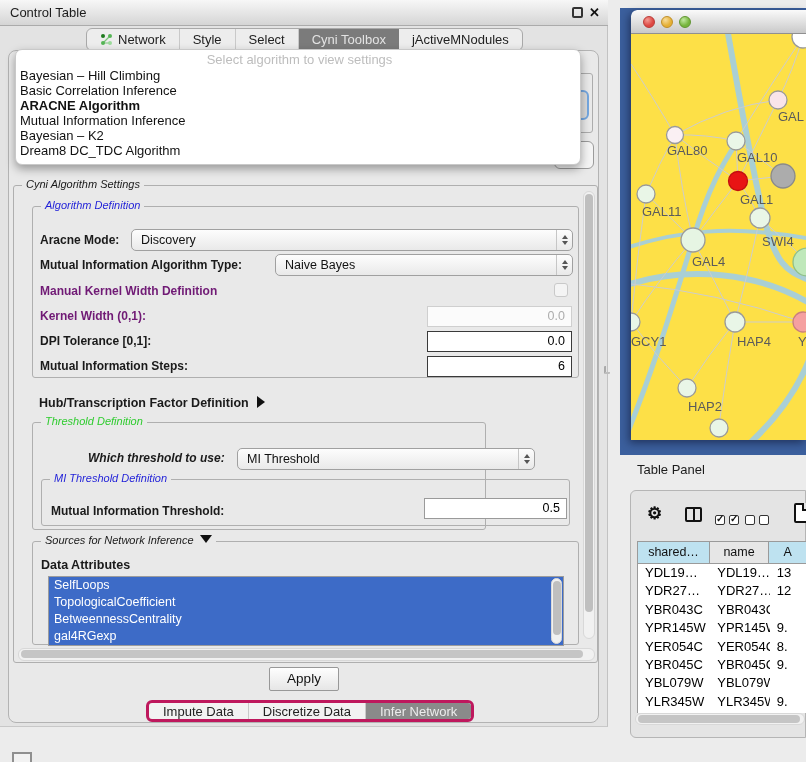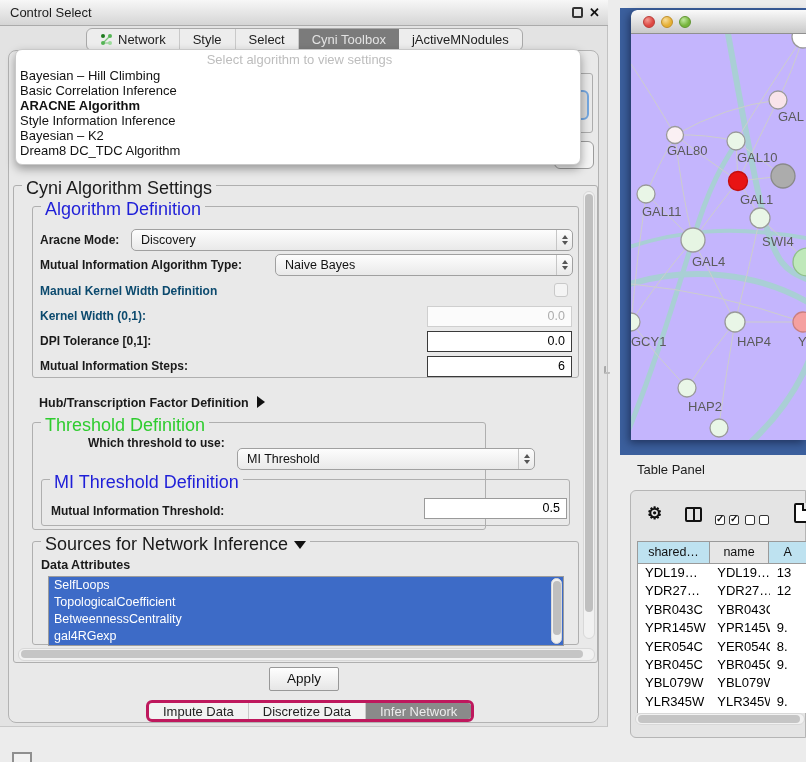--- a/index.html
+++ b/index.html
@@ -40,29 +40,29 @@
   
   #algo-dropdown { left:6px; top:-2px; width:566px; height:116px; background:#FFFFFF;
     border:1px solid #C9C9C9; border-radius:7px; box-shadow:0 4px 10px rgba(0,0,0,0.35); z-index:30; padding:2px 0 0 3px; }
   #algo-placeholder { text-align:center; font-size:13px; color:#BDBDBD; height:16px; line-height:16px; }
   .algo-item { font-size:13px; color:#111; height:15px; line-height:15px; padding-left:1px; white-space:nowrap; }
   .algo-item.selected { font-weight:bold; }
 
   
   .groupbox { border:1px solid #AFAFAF; border-radius:3px; }
   .grouplab { position:absolute; top:-8px; left:8px; background:#E9E9E9; padding:0 4px;
-    font-size:18px; white-space:nowrap; }
+    font-size:11px; white-space:nowrap;font-style:italic; }
   .lab-black { color:#1A1A1A; }
   .lab-blue  { color:#1F1FD8; }
   .lab-green { color:#2FCC2F; }
 
   #settings-group { left:4px; top:134px; width:585px; height:478px; }
 
   .blabel { font-size:12px; font-weight:bold; color:#1A1A1A; white-space:nowrap; }
-  .blabel.disabled { color:#0c4a6e; }
+  .blabel.disabled { color:#701a75; }
 
   .combo { background:linear-gradient(#FDFDFD,#E9E9E9); border:1px solid #A0A0A0; border-radius:5px;
     display:flex; align-items:center; font-size:12.5px; color:#111; }
   .combo .cval { flex:1; padding-left:9px; white-space:nowrap; overflow:hidden; }
   .stepper { width:16px; display:flex; flex-direction:column; align-items:center; justify-content:center; gap:2px;
     border-left:1px solid #C6C6C6; align-self:stretch; }
   .arr-up   { width:0; height:0; border-left:3.5px solid transparent; border-right:3.5px solid transparent; border-bottom:4.5px solid #555; }
   .arr-down { width:0; height:0; border-left:3.5px solid transparent; border-right:3.5px solid transparent; border-top:4.5px solid #555; }
 
   .fld { background:#FFFFFF; font-size:12.5px; text-align:right; padding:0 6px; line-height:19px; }
@@ -102,21 +102,21 @@
   
   #desktop { left:620px; top:8px; width:186px; height:447px; background:#3B5F9D; }
   #net-window { left:11px; top:2px; width:175px; height:430px; border-radius:6px 0 0 0;
     box-shadow:-2px 3px 8px rgba(0,0,20,0.45); overflow:hidden; }
   #net-titlebar { left:0; top:0; width:175px; height:24px; background:linear-gradient(#FAFAFA,#C9C9C9);
     border-bottom:1px solid #909090; border-radius:6px 0 0 0; }
   .tl { position:absolute; top:6px; width:12px; height:12px; border-radius:50%; }
   #tl-red    { left:12px; background:radial-gradient(circle at 35% 30%, #F39A92, #DD4742 60%); border:1px solid #B93A36; }
   #tl-yellow { left:30px; background:radial-gradient(circle at 35% 30%, #F7DC9A, #E5AF34 60%); border:1px solid #BF8E28; }
   #tl-green  { left:48px; background:radial-gradient(circle at 35% 30%, #C0E8A0, #76B53C 60%); border:1px solid #5F9430; }
-  #net-canvas { left:0; top:24px; width:175px; height:406px; background:#c4b5fd; }
+  #net-canvas { left:0; top:24px; width:175px; height:406px; background:#fde047; }
 
   
   #tp-title { left:637px; top:462px; font-size:13px; color:#1C1C1C; }
   #table-panel { left:630px; top:490px; width:176px; height:248px; background:#E4E4E4;
     border:1px solid #B5B5B5; border-radius:6px 0 0 6px; }
   .ticonbox { position:absolute; }
   #gear-icon { left:16px; top:12px; font-size:17px; color:#111; font-weight:bold; }
   #cols-icon { left:54px; top:16px; width:17px; height:15px; border:2px solid #111; border-radius:2px; }
   #cols-icon::after { content:""; position:absolute; left:5.5px; top:0; width:2px; height:11px; background:#111; }
   .cbx { width:10px; height:10px; border:1.5px solid #333; border-radius:2px; display:inline-block; position:relative; margin-right:4px; background:#FFF; }
@@ -142,21 +142,21 @@
   svg text { font-family:"Liberation Sans", sans-serif; fill:#5B5B5B; font-size:13px; }
 </style>
 </head>
 <body>
 
 <div id="page">
 
   <div id="control-panel" class="abs">
 
     <div id="cp-titlebar" class="abs">
-      <div id="cp-title" class="abs">Control Select</div>
+      <div id="cp-title" class="abs">Control Table</div>
       <div id="cp-float" class="abs"></div>
       <div id="cp-close" class="abs">✕</div>
     </div>
 
     <div id="cp-tabbar" class="abs">
       <div class="tab">
         <span class="ticon">
           <svg width="13" height="13" viewBox="0 0 13 13">
             <line x1="3" y1="10" x2="10" y2="3" stroke="#7CC47C" stroke-width="1.2"></line>
             <line x1="3" y1="10" x2="10" y2="10" stroke="#7CC47C" stroke-width="1.2"></line>
@@ -186,21 +186,21 @@
 
       <div class="abs frag-group"></div>
       <div class="abs frag-bluering"></div>
       <div class="abs frag-combo"></div>
 
       <div id="algo-dropdown" class="abs">
         <div id="algo-placeholder">Select algorithm to view settings</div>
         <div class="algo-item">Bayesian – Hill Climbing</div>
         <div class="algo-item">Basic Correlation Inference</div>
         <div class="algo-item selected">ARACNE Algorithm</div>
-        <div class="algo-item">Style Information Inference</div>
+        <div class="algo-item">Mutual Information Inference</div>
         <div class="algo-item">Bayesian – K2</div>
         <div class="algo-item">Dream8 DC_TDC Algorithm</div>
       </div>
 
       <div id="settings-group" class="abs groupbox">
         <span class="grouplab lab-black">Cyni Algorithm Settings</span>
 
         <div class="abs vtrack" style="left:569px; top:5px; width:12px; height:448px;">
           <div class="vthumb" style="top:2px; height:418px;"></div>
         </div>
@@ -239,21 +239,21 @@
           <div class="abs fld enabled" style="left:394px; top:149px; width:145px; height:21px;">6</div>
         </div>
 
         <div class="abs" style="left:25px; top:207px;">
           <span class="blabel" style="font-size:12.5px;">Hub/Transcription Factor Definition</span><span class="tri-right"></span>
         </div>
 
         <div class="abs groupbox" style="left:18px; top:236px; width:454px; height:108px;">
           <span class="grouplab lab-green">Threshold Definition</span>
 
-          <div class="abs blabel" style="left:55px; top:13px;">Which threshold to use:</div>
+          <div class="abs blabel" style="left:55px; top:28px;font-style:italic;">Which threshold to use:</div>
           <div class="abs combo" style="left:204px; top:25px; width:298px; height:22px;">
             <span class="cval">MI Threshold</span>
             <span class="stepper">
                 <span class="arr-up"></span>
                 <span class="arr-down"></span>
               </span>
           </div>
 
           <div class="abs groupbox" style="left:8px; top:56px; width:529px; height:47px;">
             <span class="grouplab lab-blue">MI Threshold Definition</span>

